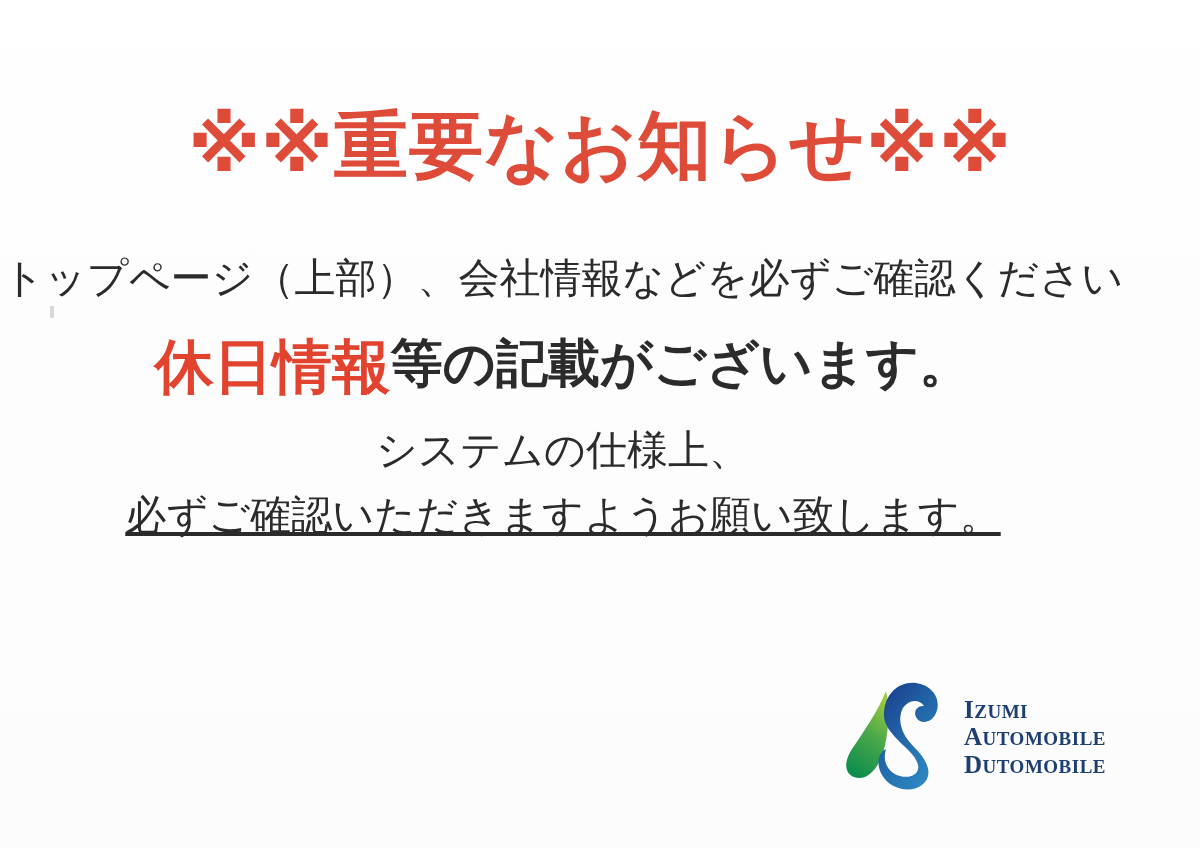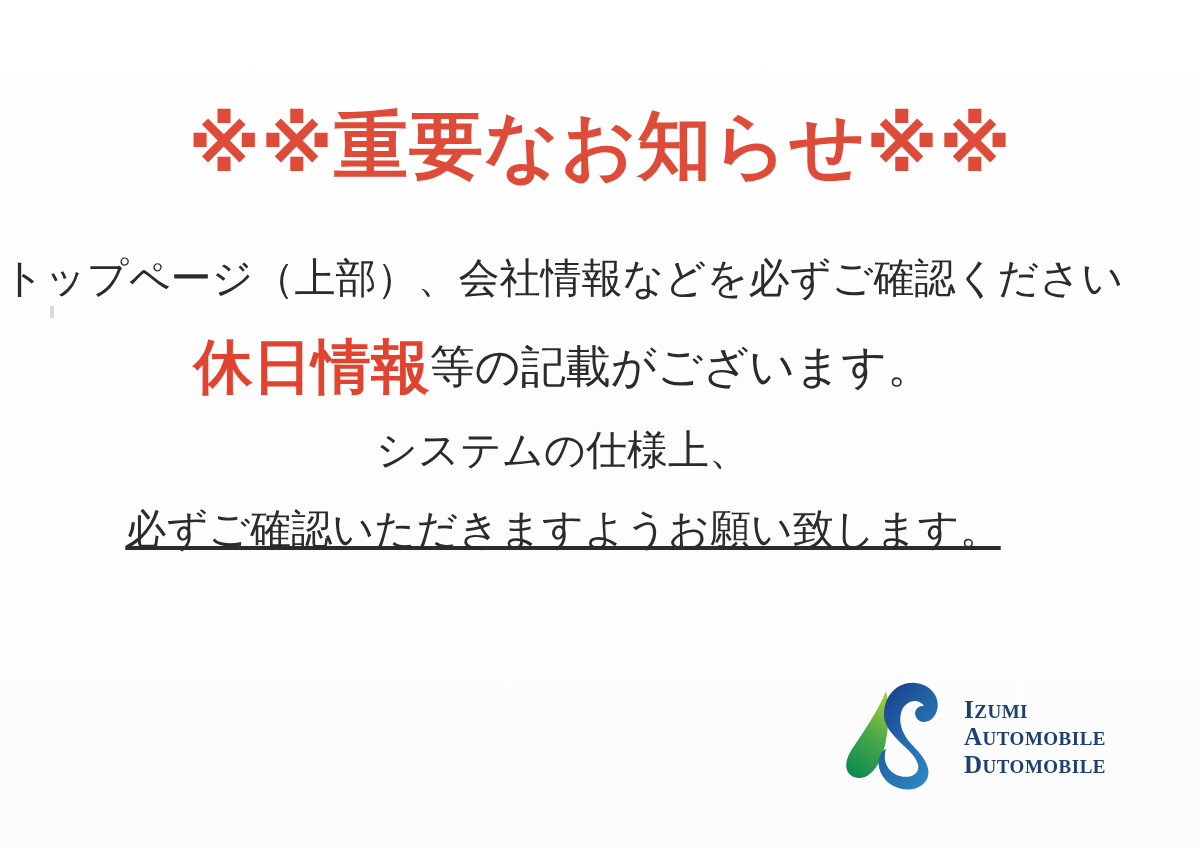--- a/index.html
+++ b/index.html
@@ -59,43 +59,43 @@
     color: #2b2b2b;
     font-size: 41px;
     font-weight: 500;
     line-height: 1.0;
     white-space: nowrap;
     font-family: "DejaVu Sans", "Liberation Sans", sans-serif;
   }
 
   .line-1 { margin-bottom: 38px; font-size: 41px; }
   .line-2 { margin-bottom: 34px; }
-  .line-3 { margin-bottom: 38px; }
+  .line-3 { margin-bottom: 24px; }
   .line-4 { margin-bottom: 34px; }
   .line-5 { margin-bottom: 0; text-decoration: underline; }
 
   
   .line-2 {
     display: flex;
-    align-items: center;
+    align-items: flex-start;
     justify-content: center;
     gap: 0;
   }
   .hl-red {
     color: #e2432f;
     font-size: 59px;
     font-weight: 700;
     letter-spacing: 0px;
     line-height: 1;
     font-family: "DejaVu Sans", "Liberation Sans", sans-serif;
   }
   .hl-rest {
     color: #2b2b2b;
-    font-size: 45px;
-    font-weight: 400;
+    font-size: 52px;
+    font-weight: 700;
     line-height: 1;
   }
 
   
   .scan-speck {
     position: absolute;
     left: 50px;
     top: 306px;
     width: 4px;
     height: 12px;

